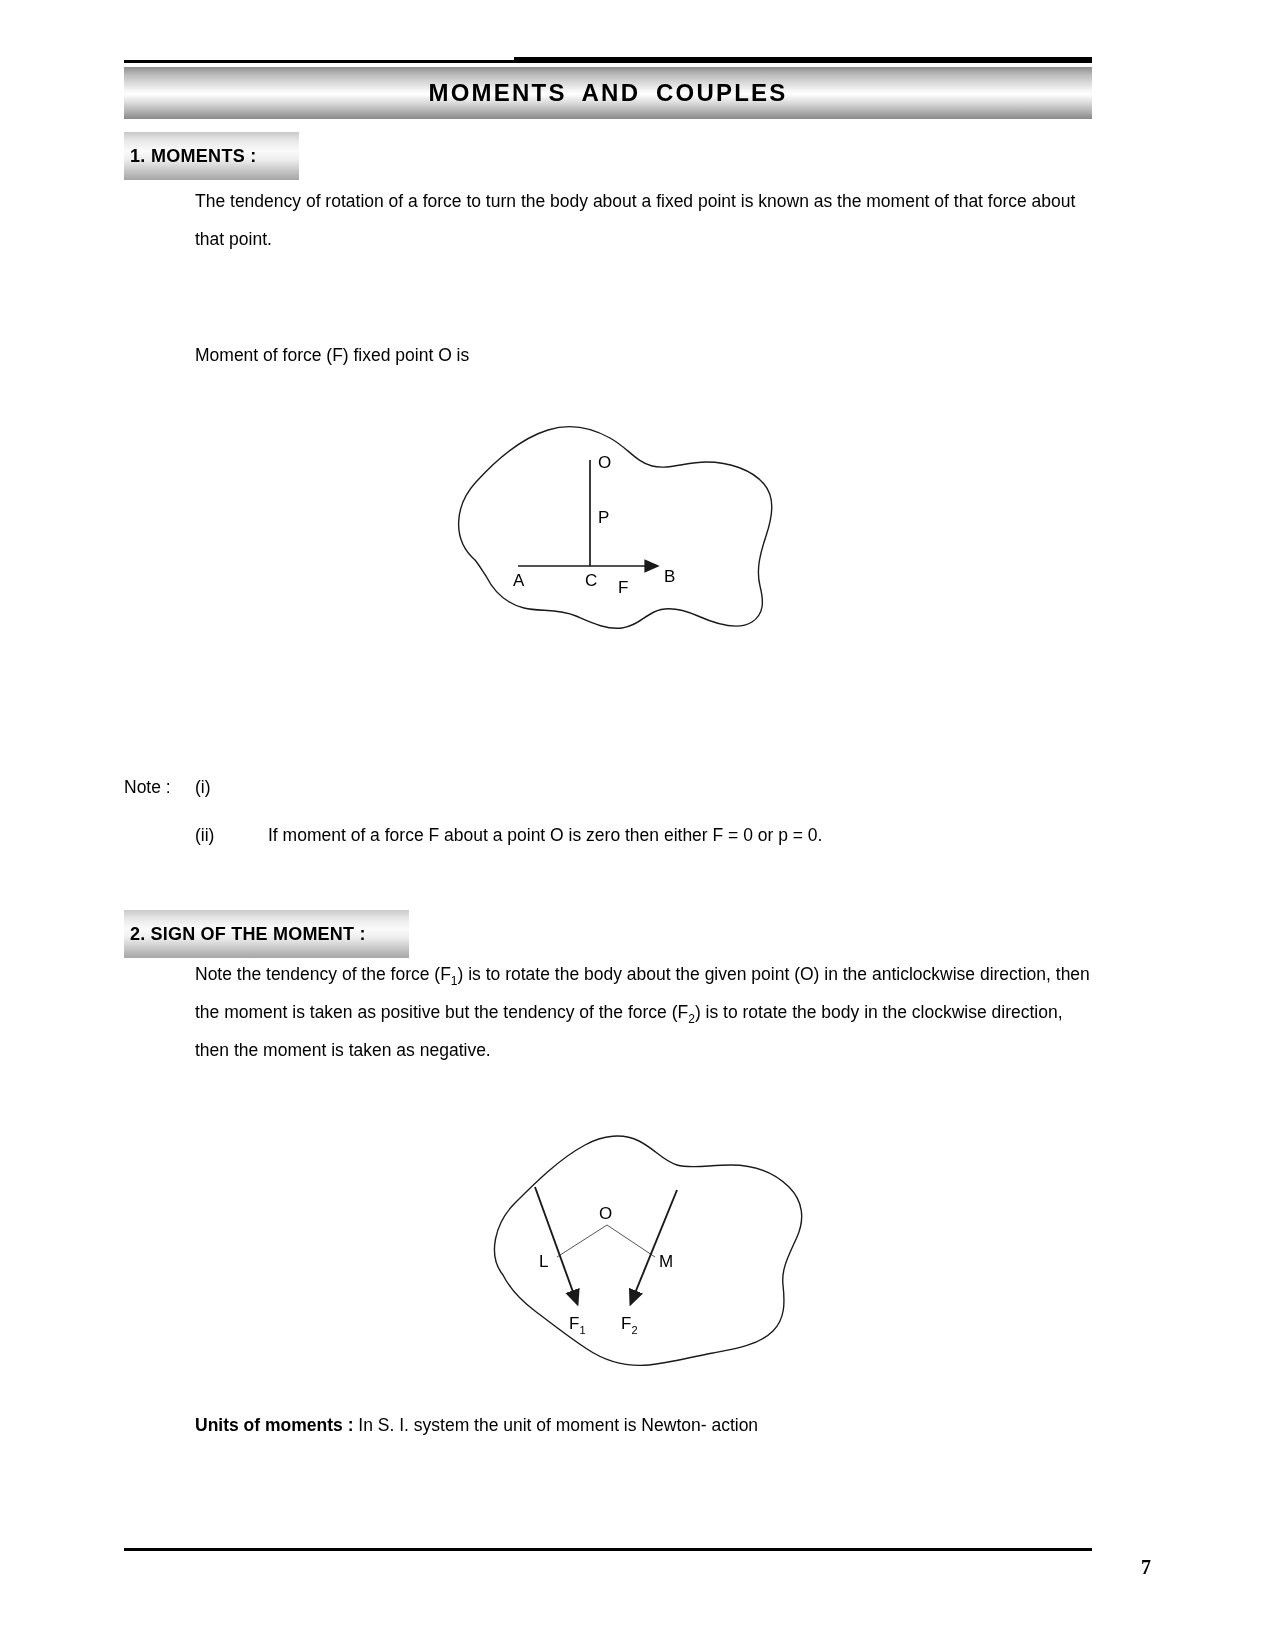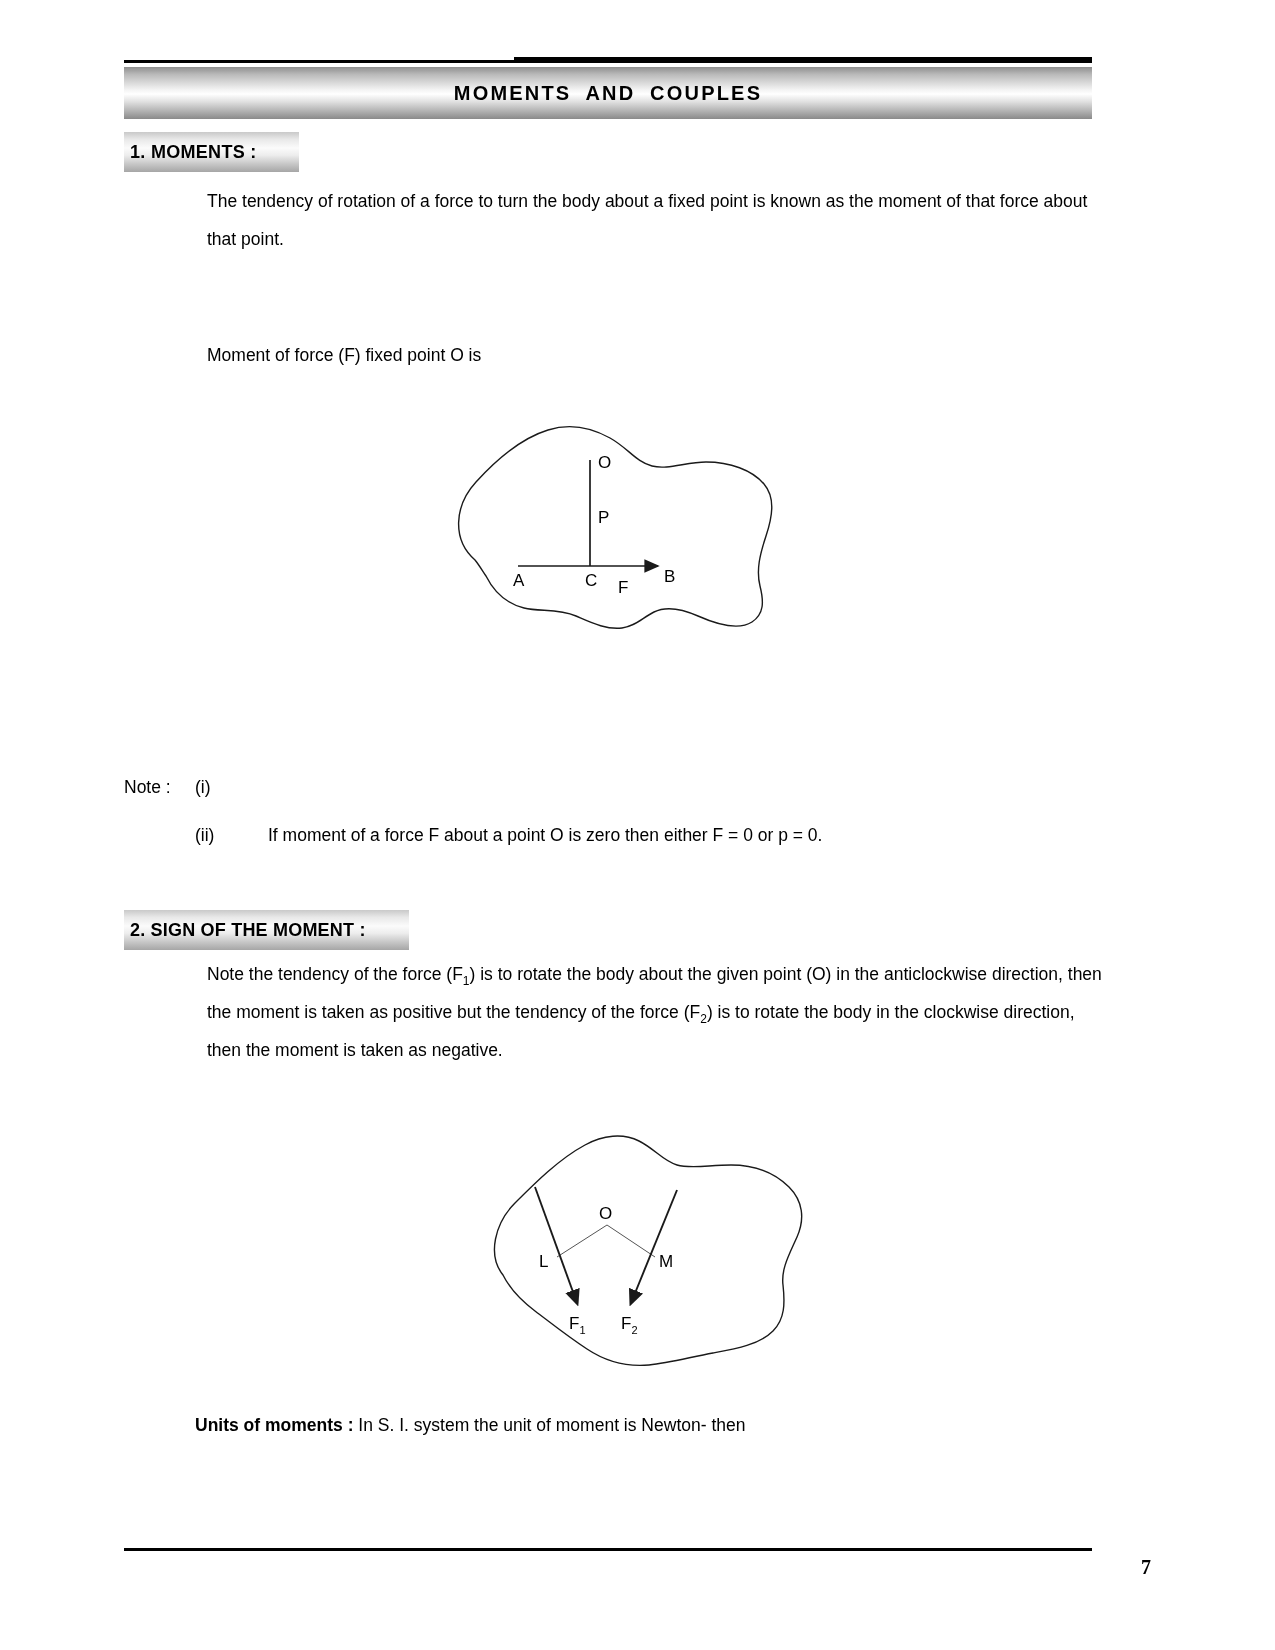--- a/index.html
+++ b/index.html
@@ -59,31 +59,31 @@
   }
   .title-banner .title-text {
     position: absolute;
     left: 0;
     right: 0;
     top: 50%;
     transform: translateY(-50%);
     text-align: center;
     font-family: "Liberation Sans", sans-serif;
     font-weight: bold;
-    font-size: 20px;
+    font-size: 24px;
     letter-spacing: 2.2px;
     word-spacing: 7px;
     color: #000;
     line-height: 1;
   }
 
   
   .sec-chip {
     position: absolute;
-    height: 40px;
+    height: 48px;
     background: linear-gradient(to bottom,
         #c9c9c9 0%,
         #e8e8e8 18%,
         #fbfbfb 40%,
         #ededed 58%,
         #c7c7c7 80%,
         #a6a6a6 100%);
     display: flex;
     align-items: center;
   }
@@ -110,21 +110,21 @@
   }
   #sec2-chip .sec-label {
     font-family: "Liberation Sans", sans-serif;
     letter-spacing: 0.2px;
     text-align: right;
   }
 
   
   .para {
     position: absolute;
-    left: 207px;
+    left: 195px;
     width: 897px;
     font-family: "Liberation Sans", sans-serif;
     font-size: 17.5px;
     line-height: 38px;
     color: #000;
     text-align: left;
   }
   .sub {
     font-size: 12px;
     vertical-align: sub;
@@ -332,19 +332,19 @@
       <text class="fig-label" x="144" y="124">O</text>
       <text class="fig-label" x="84" y="172">L</text>
       <text class="fig-label" x="204" y="172">M</text>
 
       <text class="fig-label" x="114" y="234"><tspan>F</tspan><tspan class="fig-label-sub" dy="5">1</tspan></text>
       <text class="fig-label" x="166" y="234"><tspan>F</tspan><tspan class="fig-label-sub" dy="5">2</tspan></text>
     </svg>
   </div>
 
   <div id="units-line">
-    <span class="b">Units of moments :</span><span> In S. I. system the unit of moment is Newton- then</span>
+    <span class="b">Units of moments :</span><span> In S. I. system the unit of moment is Newton- action</span>
   </div>
 
   <div class="footer-rule"></div>
   <div class="footer-pageno">7</div>
 
 </div>
 
 </body></html>

